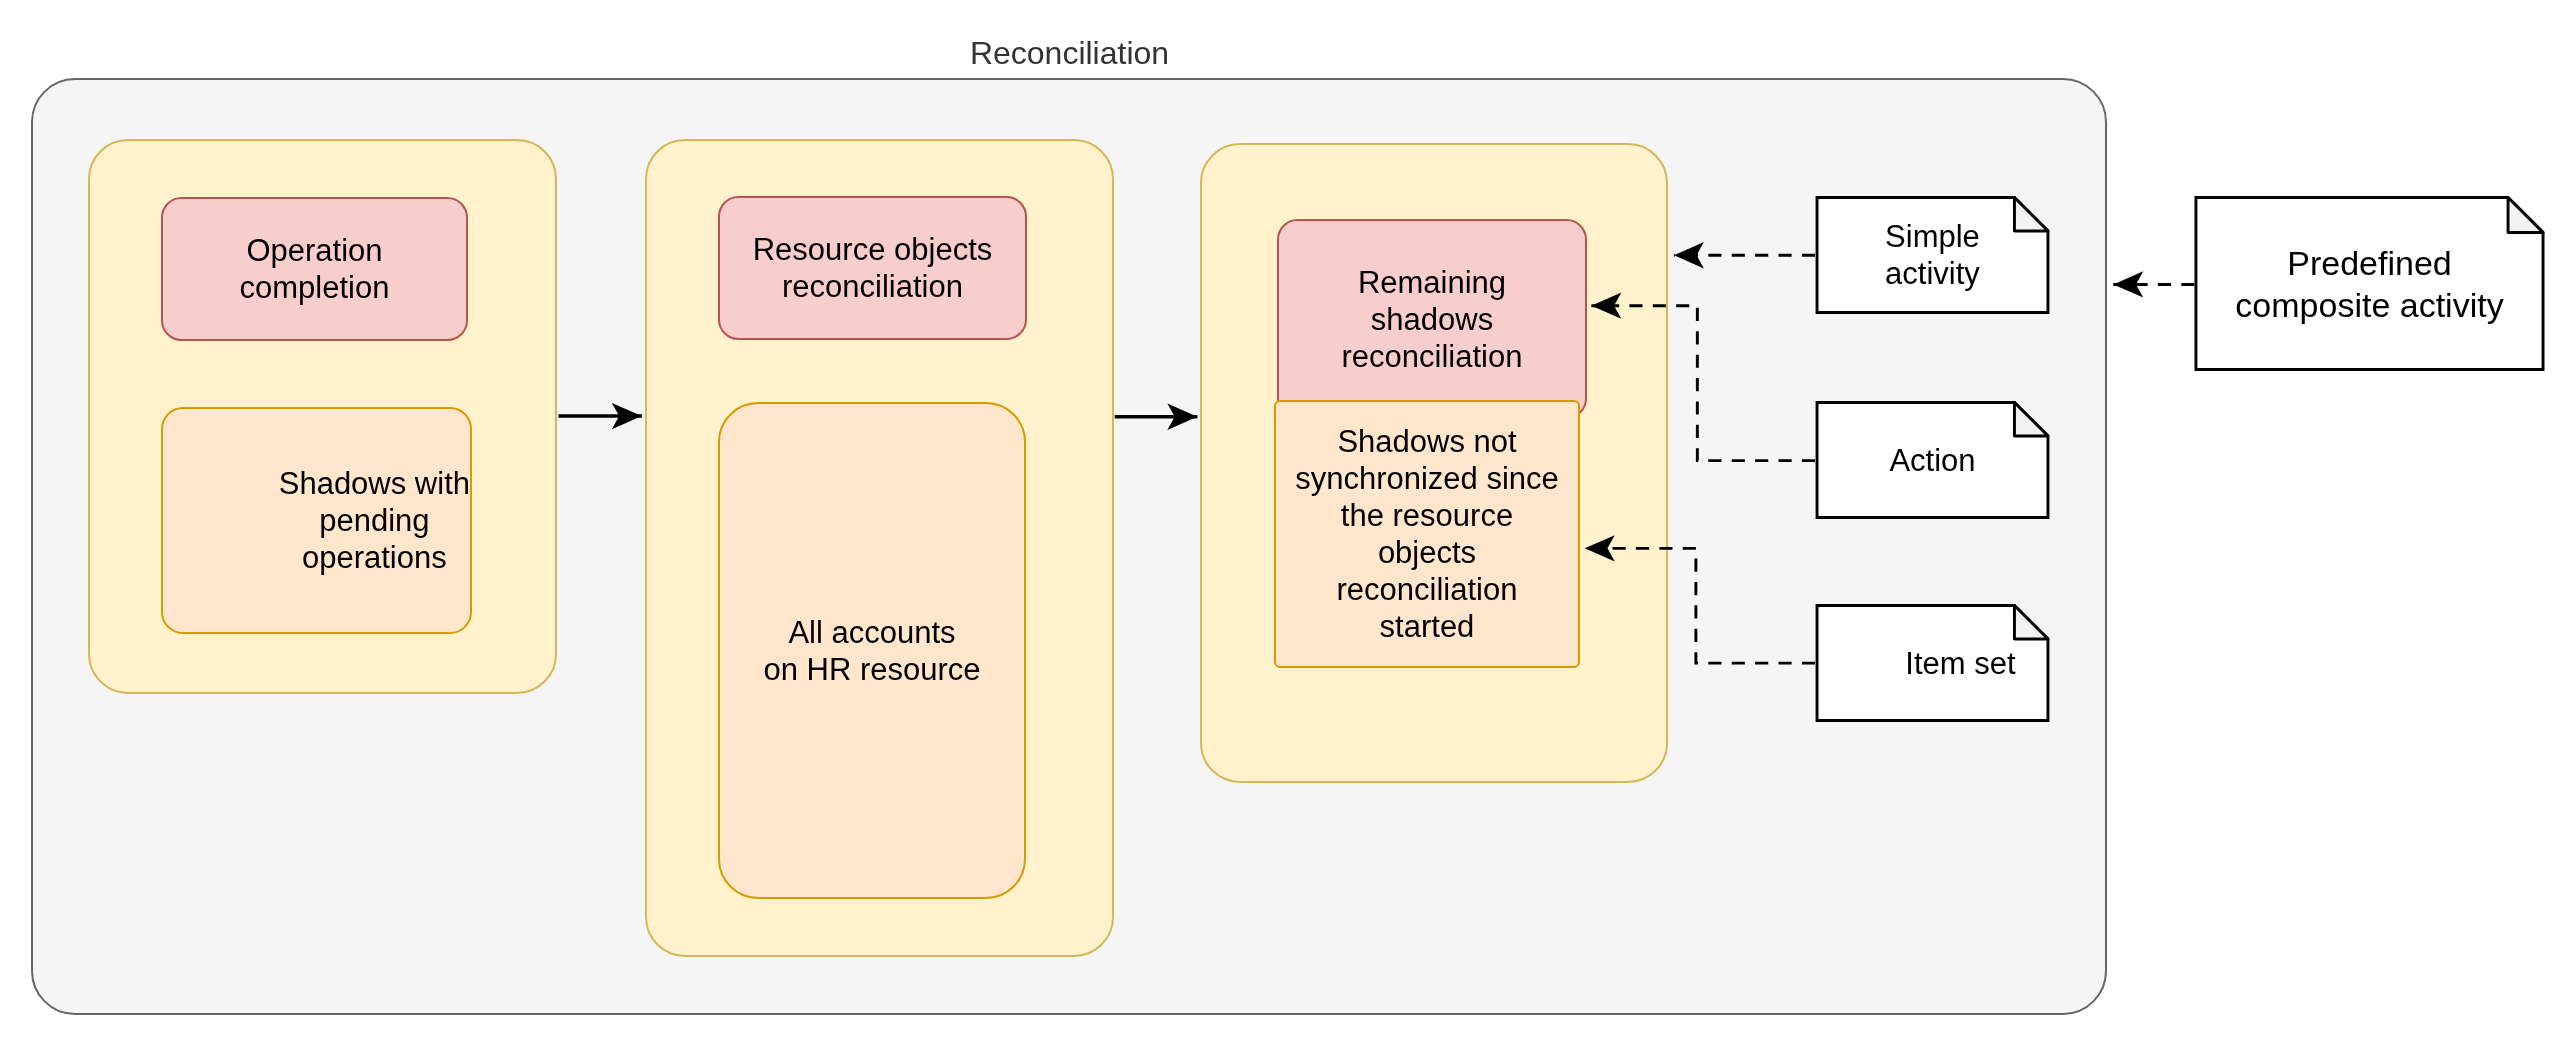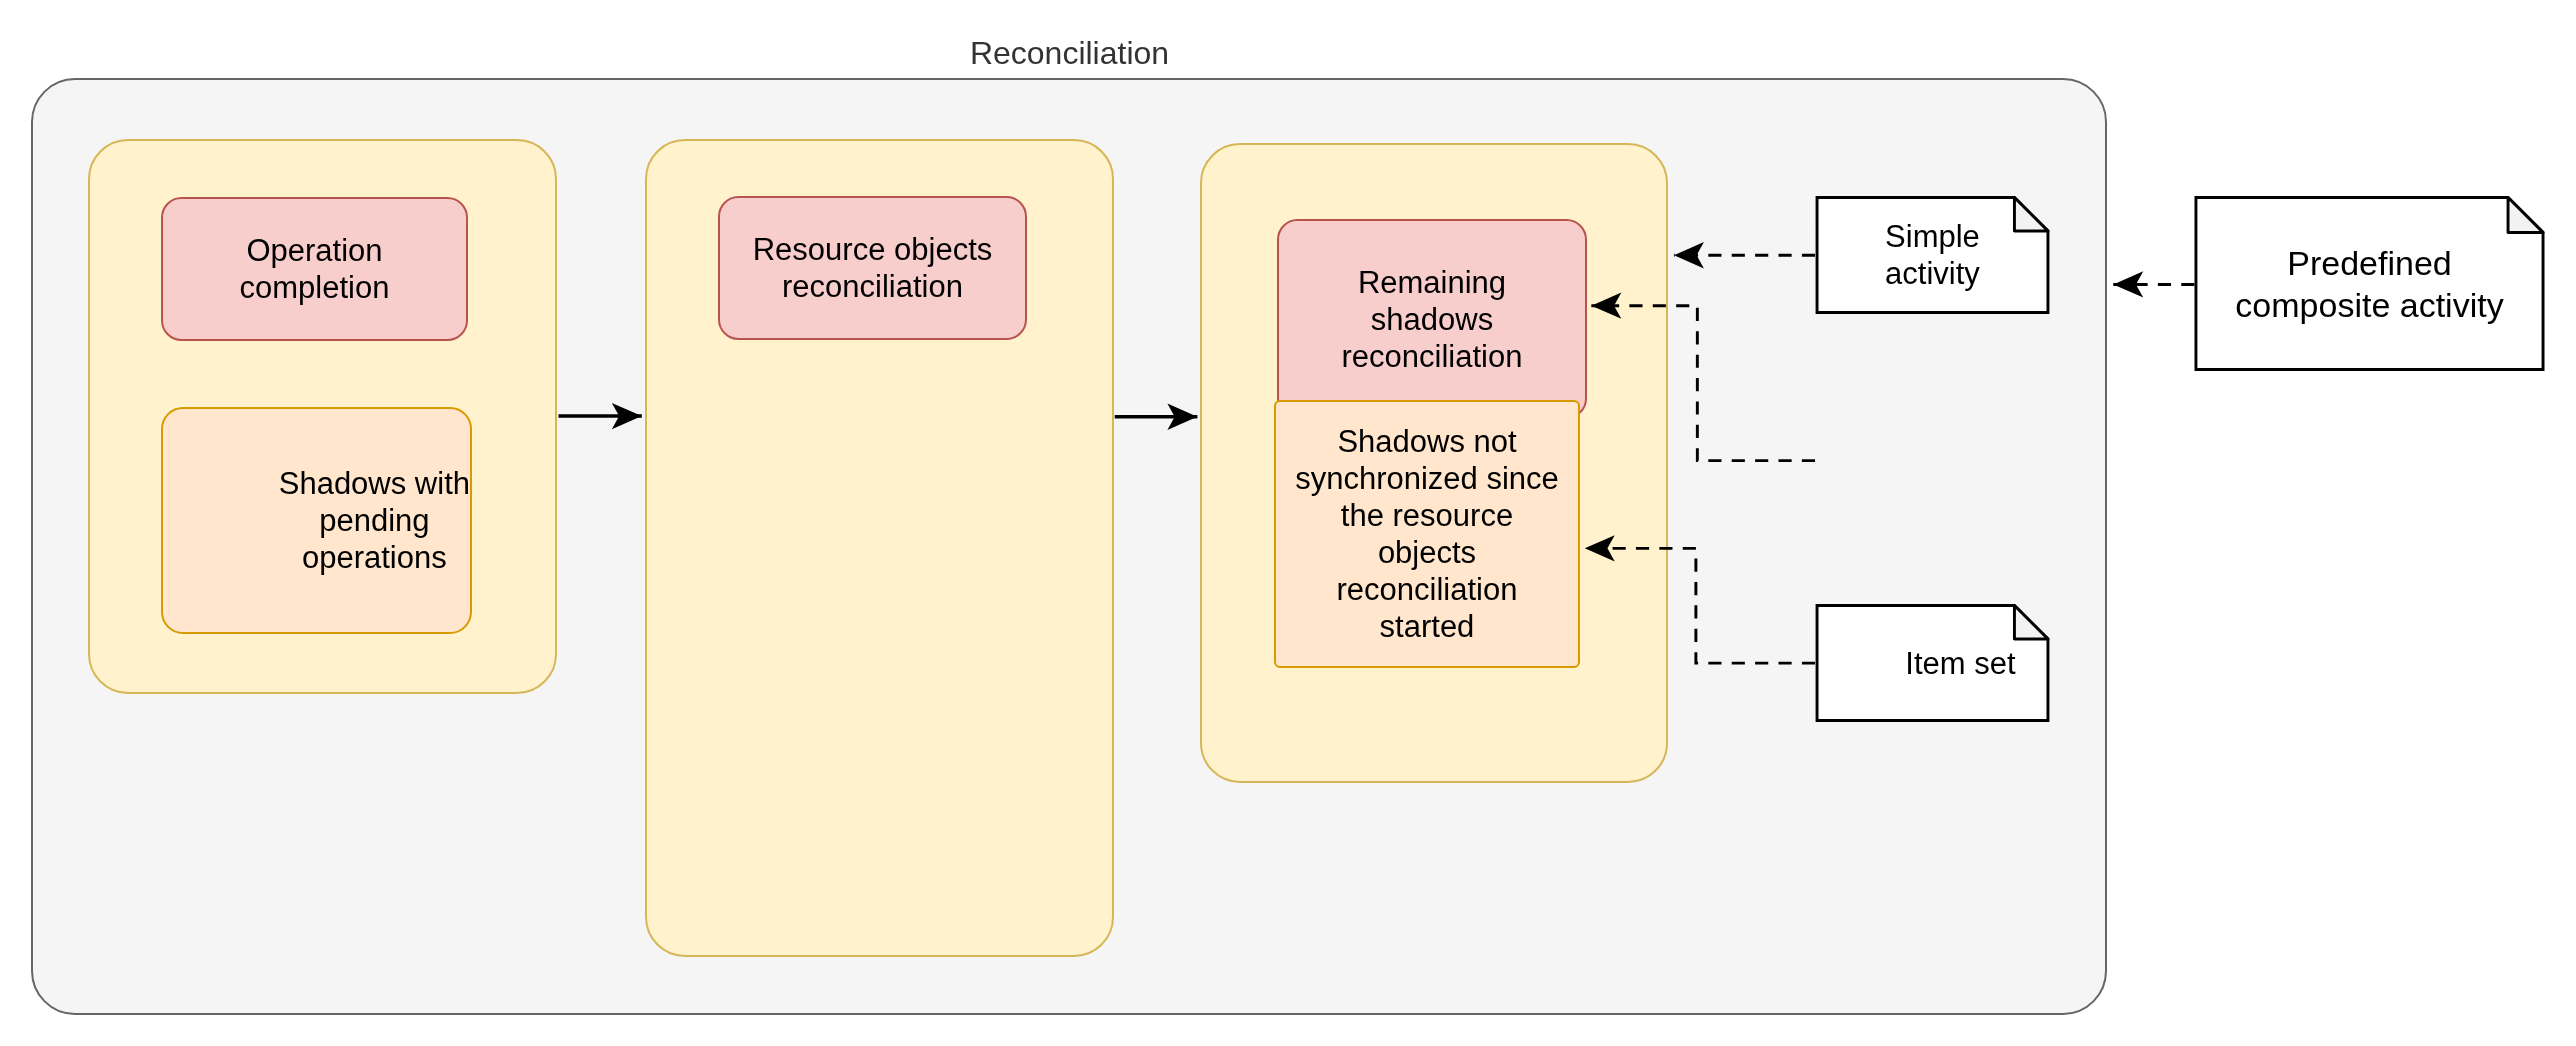--- a/index.html
+++ b/index.html
@@ -79,20 +79,24 @@
 pending
 operations</span>
     </div>
   </div>
 
   <div class="stage" id="stage2">
     <div class="inner pink" id="pink2">
       <span class="label">Resource objects
 reconciliation</span>
     </div>
+    <div class="inner orange" id="orange2">
+      <span class="label">All accounts
+on HR resource</span>
+    </div>
   </div>
 
   <div class="stage" id="stage3">
     <div class="inner pink" id="pink3">
       <span class="label">Remaining
 shadows
 reconciliation</span>
     </div>
     <div class="inner orange" id="orange3">
       <span class="label">Shadows not
@@ -106,20 +110,27 @@
 
   <div class="note" id="note-simple">
     <svg width="235" height="118" viewBox="0 0 321 162">
       <path class="note-body" d="M2,2 L273,2 L319,48 L319,160 L2,160 Z"></path>
       <path class="note-fold" d="M273,2 L273,48 L319,48 Z"></path>
     </svg>
     <span class="label">Simple
 activity</span>
   </div>
 
+  <div class="note" id="note-action">
+    <svg width="235" height="118" viewBox="0 0 321 162">
+      <path class="note-body" d="M2,2 L273,2 L319,48 L319,160 L2,160 Z"></path>
+      <path class="note-fold" d="M273,2 L273,48 L319,48 Z"></path>
+    </svg>
+    <span class="label">Action</span>
+  </div>
 
   <div class="note" id="note-item">
     <svg width="235" height="118" viewBox="0 0 321 162">
       <path class="note-body" d="M2,2 L273,2 L319,48 L319,160 L2,160 Z"></path>
       <path class="note-fold" d="M273,2 L273,48 L319,48 Z"></path>
     </svg>
     <span class="label">Item set</span>
   </div>
 
   <div class="note" id="note-predefined">

